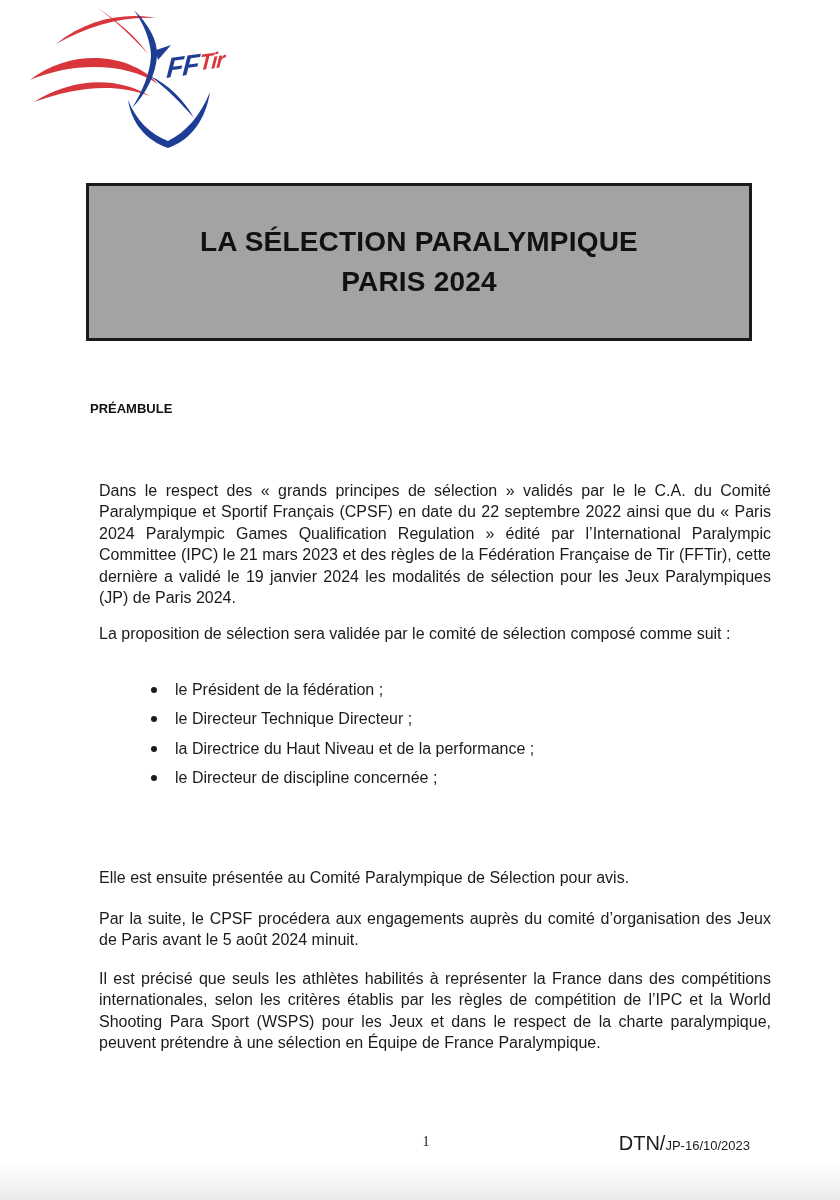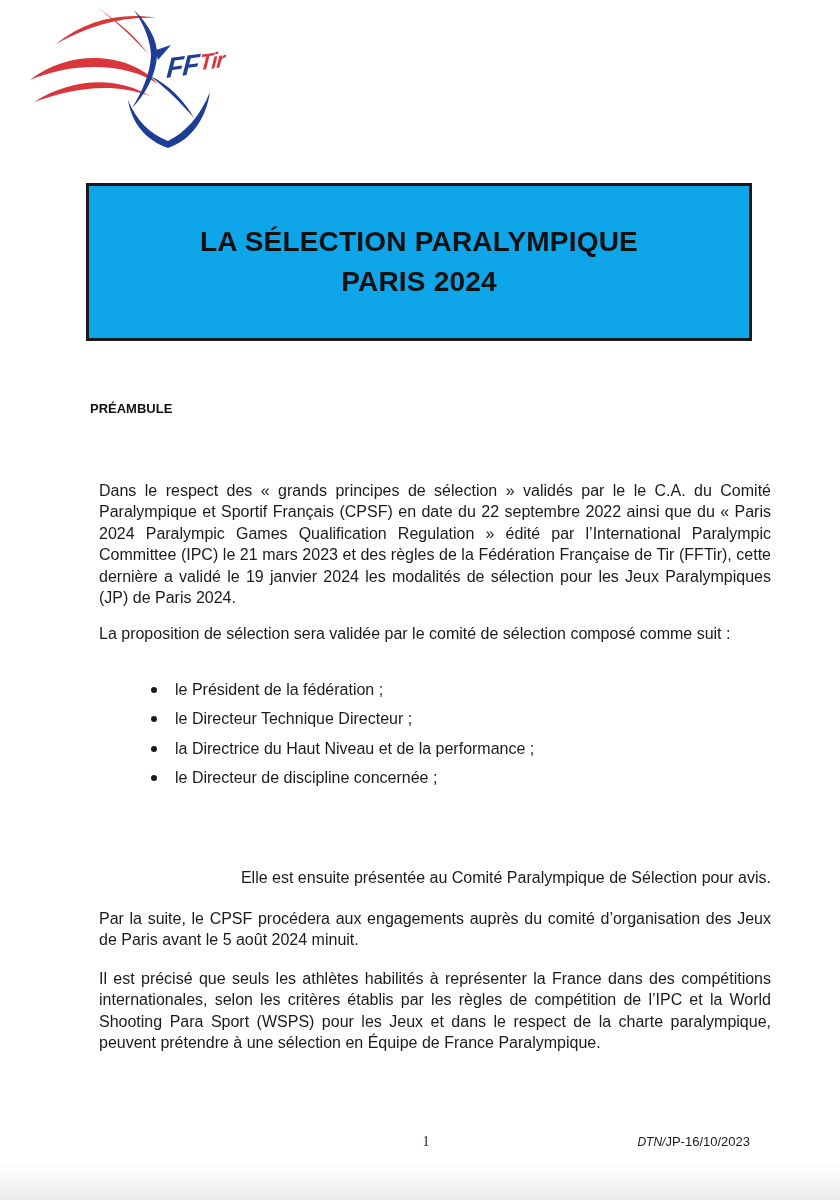--- a/index.html
+++ b/index.html
@@ -26,21 +26,21 @@
   }
 
   
   .title-box {
     position: absolute;
     left: 86px;
     top: 183px;
     width: 666px;
     height: 158px;
     box-sizing: border-box;
-    background: #0ea5e9;
+    background: #a3a3a3;
     border: 3px solid #1a1a1a;
     display: flex;
     flex-direction: column;
     align-items: center;
     justify-content: center;
     text-align: center;
   }
   .title-line {
     font-size: 28px;
     font-weight: bold;
@@ -65,21 +65,21 @@
     left: 90px;
     width: 672px;
     font-size: 16px;
     line-height: 21.4px;
     color: #1b1b1b;
     text-align: justify;
     margin: 9px;
   }
   .para-1 { top: 471px; }
   .para-2 { top: 614px; }
-  .para-3 { top: 858px; text-align: right; }
+  .para-3 { top: 858px; text-align: left; }
   .para-4 { top: 899px; }
   .para-5 { top: 959px; }
 
   
   .bullet-list {
     position: absolute;
     left: 90px;
     top: 679px;
     width: 672px;
     margin: 0;
@@ -122,21 +122,21 @@
     font-size: 14px;
     color: #1b1b1b;
   }
   .doc-ref {
     position: absolute;
     right: 12px;
     top: -2px;
     color: #1b1b1b;
     white-space: nowrap;
   }
-  .doc-ref-prefix { font-size: 12px; font-style: italic; }
+  .doc-ref-prefix { font-size: 20px; }
   .doc-ref-suffix { font-size: 13px; }
 
   
   .bottom-edge {
     position: absolute;
     left: 0;
     right: 0;
     bottom: 0;
     height: 38px;
     background: linear-gradient(180deg, #ffffff 0%, #f5f5f5 55%, #eaeaea 100%);

